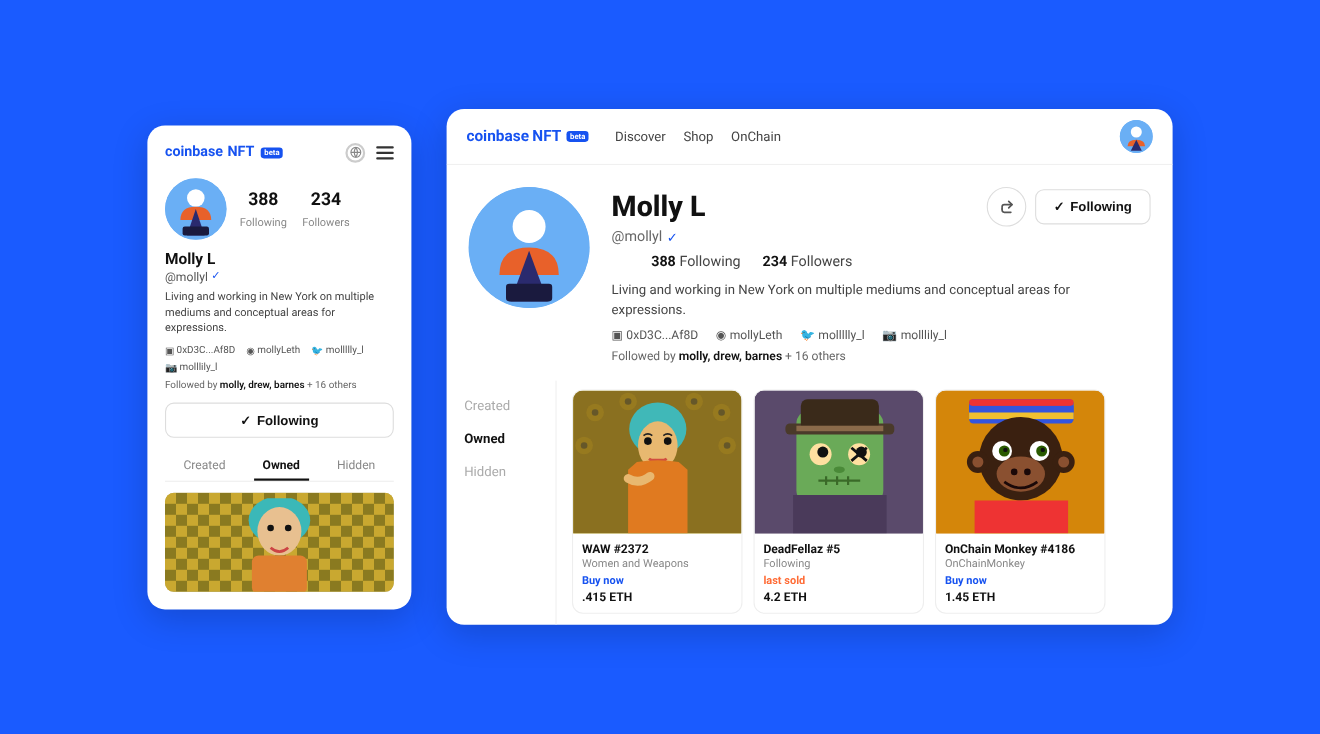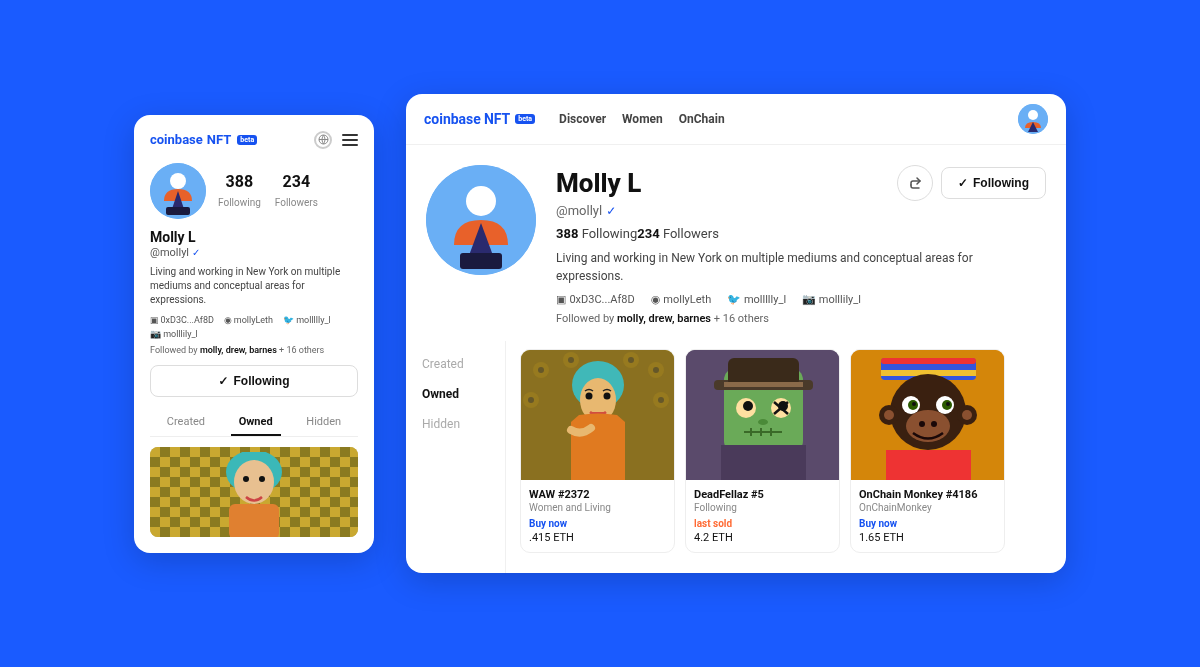--- a/index.html
+++ b/index.html
@@ -256,21 +256,21 @@
     }
     .nav-links {
       display: flex;
       gap: 16px;
       margin-left: 4px;
     }
     .nav-link {
       font-size: 12px;
       color: #444;
       cursor: pointer;
-      font-weight: 700;
+      font-weight: 400;
     }
     .desktop-avatar-top {
       width: 30px;
       height: 30px;
       border-radius: 50%;
       background: #6aaff5;
       margin-left: auto;
       overflow: hidden;
       display: flex;
       align-items: center;
@@ -343,22 +343,23 @@
     .desktop-handle {
       font-size: 13px;
       color: #666;
       display: flex;
       align-items: center;
       gap: 4px;
       margin-bottom: 8px;
     }
     .desktop-stats-row {
       display: flex;
-      gap: 0;
+      gap: 20px;
       margin-bottom: 8px;
+      margin-left: 36px;
     }
     .desktop-stat {
       font-size: 13px;
       color: #444;
     }
     .desktop-stat strong {
       font-weight: 700;
       color: #111;
     }
     .desktop-bio {
@@ -410,21 +411,21 @@
     }
     .desktop-side-tab.active {
       color: #111;
       font-weight: 700;
     }
 
     
     .nft-grid {
       display: flex;
       gap: 10px;
-      padding: 8px 14px 20px 14px;
+      padding: 8px 14px 10px 14px;
       flex: 1;
       overflow: hidden;
     }
     .nft-card {
       width: 155px;
       border-radius: 10px;
       overflow: hidden;
       border: 1px solid #eee;
       flex-shrink: 0;
     }
@@ -444,21 +445,21 @@
     }
     .nft-action {
       font-size: 10px;
       font-weight: 700;
       margin-bottom: 2px;
     }
     .nft-action.buy { color: #1652f0; }
     .nft-action.sold { color: #ff6b35; }
     .nft-price {
       font-size: 11px;
-      font-weight: 400;
+      font-weight: 700;
       color: #111;
     }
 
     
     .avatar-illustration {
       width: 100%;
       height: 100%;
     }
 
     
@@ -614,21 +615,21 @@
 <div class="desktop-card">
 
   <div class="desktop-topbar">
     <div class="desktop-logo">
       <span>coinbase</span>
       <span>NFT</span>
       <span class="beta-badge">beta</span>
     </div>
     <div class="nav-links">
       <span class="nav-link">Discover</span>
-      <span class="nav-link">Women</span>
+      <span class="nav-link">Shop</span>
       <span class="nav-link">OnChain</span>
     </div>
     <div class="desktop-avatar-top">
       <svg viewBox="0 0 30 30" fill="none">
         <circle cx="15" cy="15" r="15" fill="#6aaff5"></circle>
         <circle cx="15" cy="11" r="5" fill="white"></circle>
         <path d="M7 24 Q7 18 15 18 Q23 18 23 24 Z" fill="#e8612a"></path>
         <path d="M10 28 L15 18 L20 28 Z" fill="#2a2a6e"></path>
       </svg>
     </div>
@@ -741,21 +742,21 @@
             <path d="M64 41 Q68 38 72 41" stroke="#222" stroke-width="1.5" fill="none"></path>
             <path d="M82 41 Q86 38 90 41" stroke="#222" stroke-width="1.5" fill="none"></path>
 
             <path d="M50 72 L58 65 Q77 62 96 65 L104 72 L104 130 L50 130 Z" fill="#e07a20"></path>
 
             <path d="M50 80 Q60 86 70 78" stroke="#e8b870" stroke-width="8" stroke-linecap="round" fill="none"></path>
           </svg>
         </div>
         <div class="nft-info">
           <div class="nft-title">WAW #2372</div>
-          <div class="nft-collection">Women and Living</div>
+          <div class="nft-collection">Women and Weapons</div>
           <div class="nft-action buy">Buy now</div>
           <div class="nft-price">.415 ETH</div>
         </div>
       </div>
 
       <div class="nft-card">
         <div class="nft-img-2">
           <svg width="155" height="130" viewBox="0 0 155 130" fill="none">
             <rect width="155" height="130" fill="#5a4a6b"></rect>
 
@@ -828,18 +829,18 @@
             <circle cx="38" cy="65" r="5" fill="#8a5030"></circle>
             <circle cx="116" cy="65" r="5" fill="#8a5030"></circle>
 
             <rect x="35" y="100" width="85" height="30" fill="#ee3333"></rect>
           </svg>
         </div>
         <div class="nft-info">
           <div class="nft-title">OnChain Monkey #4186</div>
           <div class="nft-collection">OnChainMonkey</div>
           <div class="nft-action buy">Buy now</div>
-          <div class="nft-price">1.65 ETH</div>
+          <div class="nft-price">1.45 ETH</div>
         </div>
       </div>
     </div>
   </div>
 </div>
 
 </body></html>

